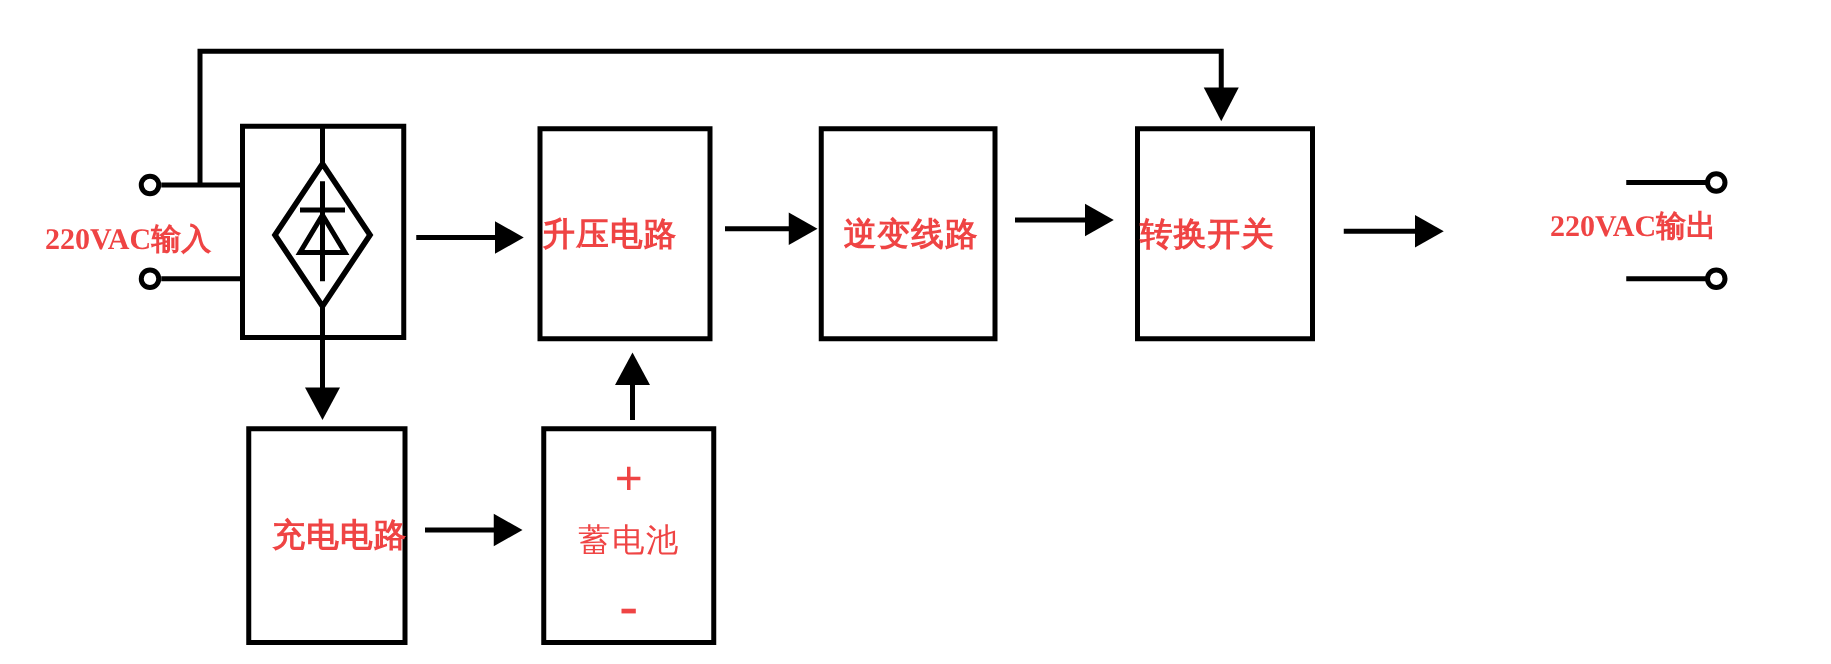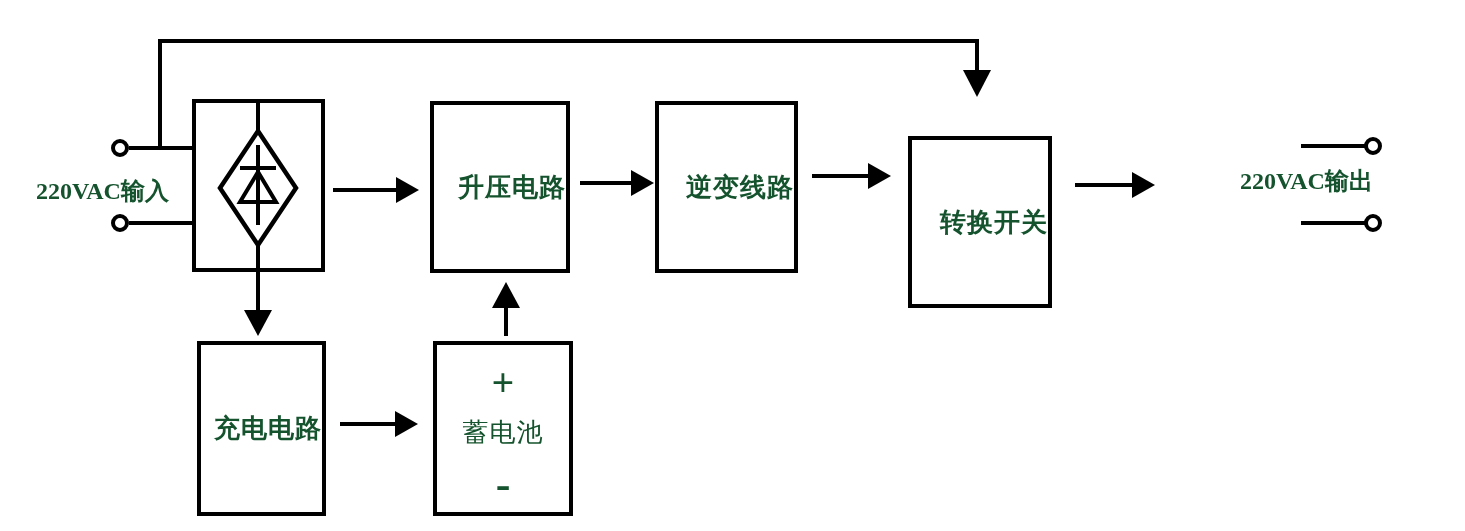--- a/index.html
+++ b/index.html
@@ -6,46 +6,46 @@
     margin: 0;
     padding: 0;
     background: #ffffff;
   }
   #stage {
     position: relative;
     width: 1465px;
     height: 531px;
     background: #ffffff;
     font-family: "Liberation Serif", "DejaVu Serif", serif;
-    color: #14532d;
+    color: #ef4444;
     overflow: hidden;
   }
   .block {
     position: absolute;
     border: 4px solid #000000;
     background: transparent;
     box-sizing: border-box;
     display: flex;
     align-items: center;
-    justify-content: flex-end;
+    justify-content: flex-start;
   }
   .block-label {
     font-size: 26px;
     font-weight: bold;
     letter-spacing: 1px;
     white-space: nowrap;
   }
   
   #blk-rectifier { left: 192px; top: 99px;  width: 133px; height: 173px; }
   #blk-boost     { left: 430px; top: 101px; width: 140px; height: 172px; }
-  #blk-inverter  { left: 655px; top: 101px; width: 143px; height: 172px; }
-  #blk-switch    { left: 908px; top: 101px; width: 144px; height: 172px; margin-top: 35px; }
+  #blk-inverter  { left: 655px; top: 101px; width: 143px; height: 172px; padding-left: 16px; }
+  #blk-switch    { left: 908px; top: 101px; width: 144px; height: 172px; }
   #blk-filter    { left: 1165px; top: 101px; width: 137px; height: 172px; }
   
-  #blk-charger   { left: 197px; top: 341px; width: 129px; height: 175px; }
+  #blk-charger   { left: 197px; top: 341px; width: 129px; height: 175px; padding-left: 17px; }
   #blk-battery   { left: 433px; top: 341px; width: 140px; height: 175px; }
 
   #blk-battery { display: block; }
   .battery-plus {
     position: absolute; left: 0; right: 0; top: 18px;
     text-align: center; font-size: 40px; font-weight: bold; line-height: 1;
   }
   .battery-name {
     position: absolute; left: 0; right: 0; top: 70px;
     text-align: center; font-size: 26px; font-weight: normal; letter-spacing: 1px;

